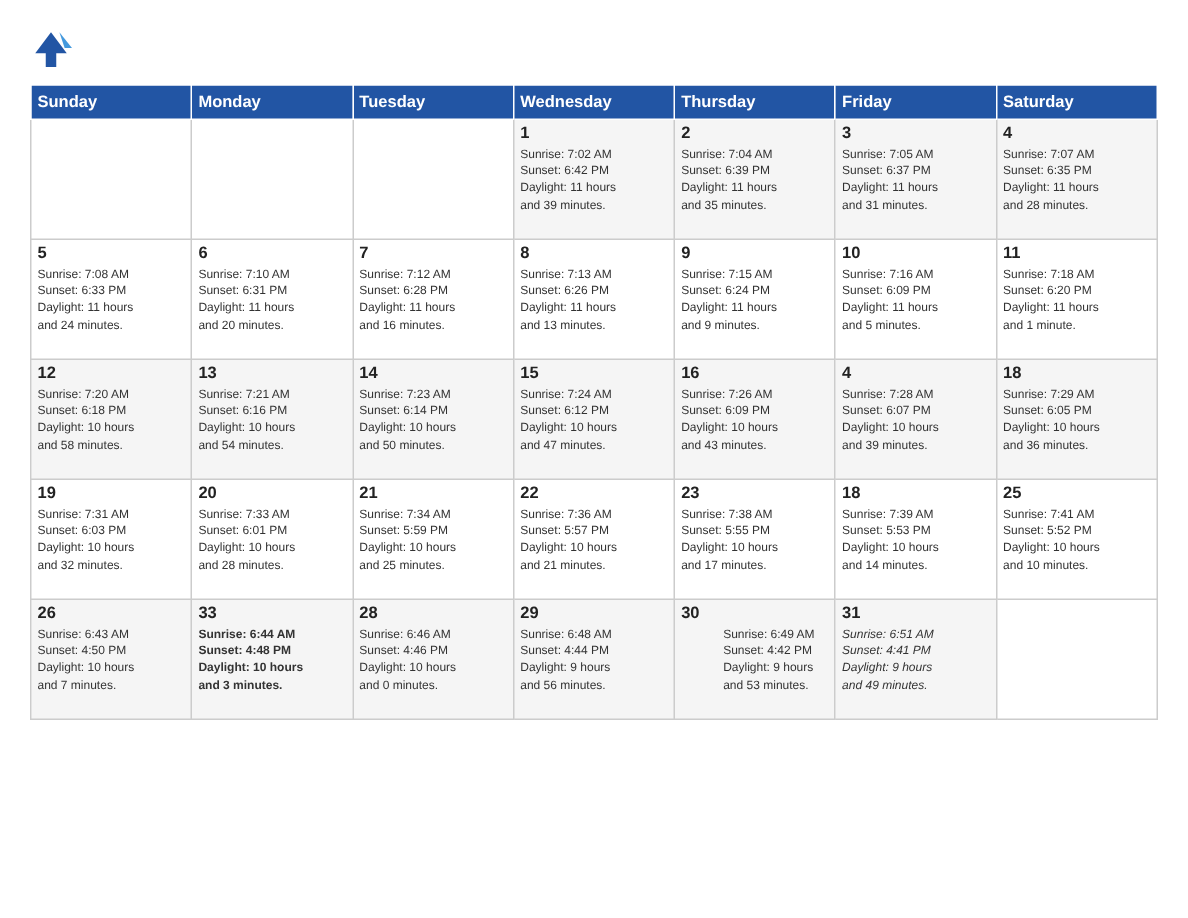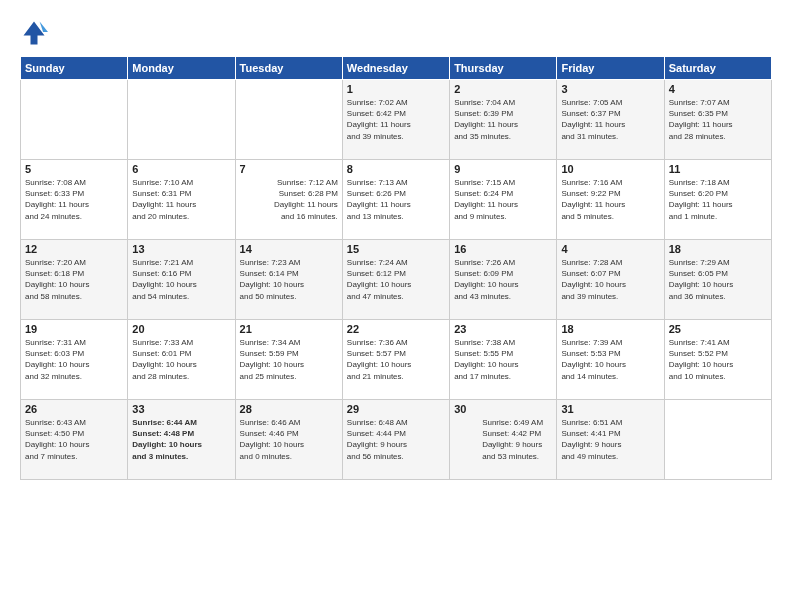--- a/index.html
+++ b/index.html
@@ -168,21 +168,21 @@
           </td>
           <td>
             <span class="day-number">6</span>
             <div class="cell-content" style="white-space: pre-line;">Sunrise: 7:10 AM
 Sunset: 6:31 PM
 Daylight: 11 hours
 and 20 minutes.</div>
           </td>
           <td>
             <span class="day-number">7</span>
-            <div class="cell-content" style="white-space: pre-line; text-align: right;">Sunrise: 7:12 AM
+            <div class="cell-content" style="white-space: pre-line;">Sunrise: 7:12 AM
 Sunset: 6:28 PM
 Daylight: 11 hours
 and 16 minutes.</div>
           </td>
           <td>
             <span class="day-number">8</span>
             <div class="cell-content" style="white-space: pre-line;">Sunrise: 7:13 AM
 Sunset: 6:26 PM
 Daylight: 11 hours
 and 13 minutes.</div>
@@ -190,21 +190,21 @@
           <td>
             <span class="day-number">9</span>
             <div class="cell-content" style="white-space: pre-line;">Sunrise: 7:15 AM
 Sunset: 6:24 PM
 Daylight: 11 hours
 and 9 minutes.</div>
           </td>
           <td>
             <span class="day-number">10</span>
             <div class="cell-content" style="white-space: pre-line;">Sunrise: 7:16 AM
-Sunset: 9:22 PM
+Sunset: 6:09 PM
 Daylight: 11 hours
 and 5 minutes.</div>
           </td>
           <td>
             <span class="day-number">11</span>
             <div class="cell-content" style="white-space: pre-line;">Sunrise: 7:18 AM
 Sunset: 6:20 PM
 Daylight: 11 hours
 and 1 minute.</div>
           </td>
@@ -342,21 +342,21 @@
           </td>
           <td>
             <span class="day-number">30</span>
             <div class="cell-content" style="white-space: pre-line; margin-left: 28px;">Sunrise: 6:49 AM
 Sunset: 4:42 PM
 Daylight: 9 hours
 and 53 minutes.</div>
           </td>
           <td>
             <span class="day-number">31</span>
-            <div class="cell-content" style="white-space: pre-line;">Sunrise: 6:51 AM
+            <div class="cell-content" style="white-space: pre-line; font-style: italic;">Sunrise: 6:51 AM
 Sunset: 4:41 PM
 Daylight: 9 hours
 and 49 minutes.</div>
           </td>
           <td class="empty-cell"></td>
         </tr>
       </tbody>
   </table>
 </div>
 

